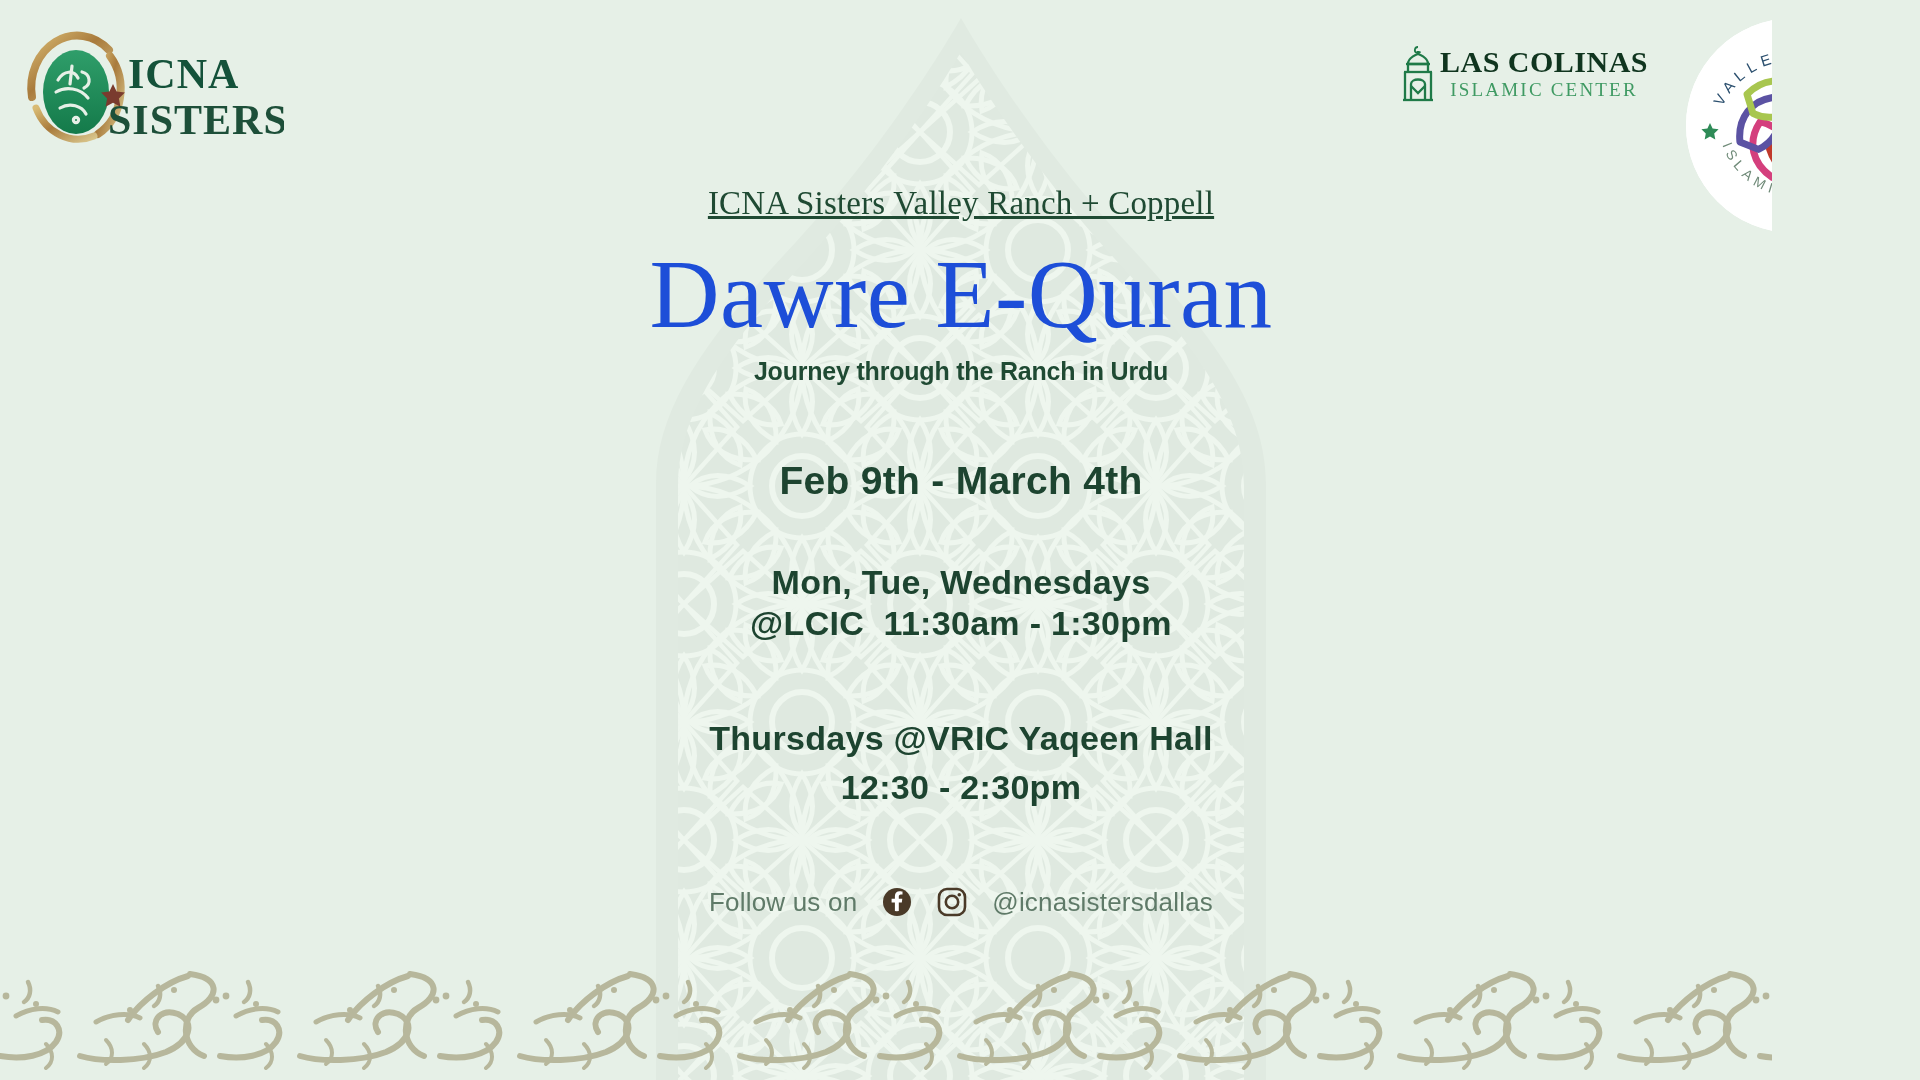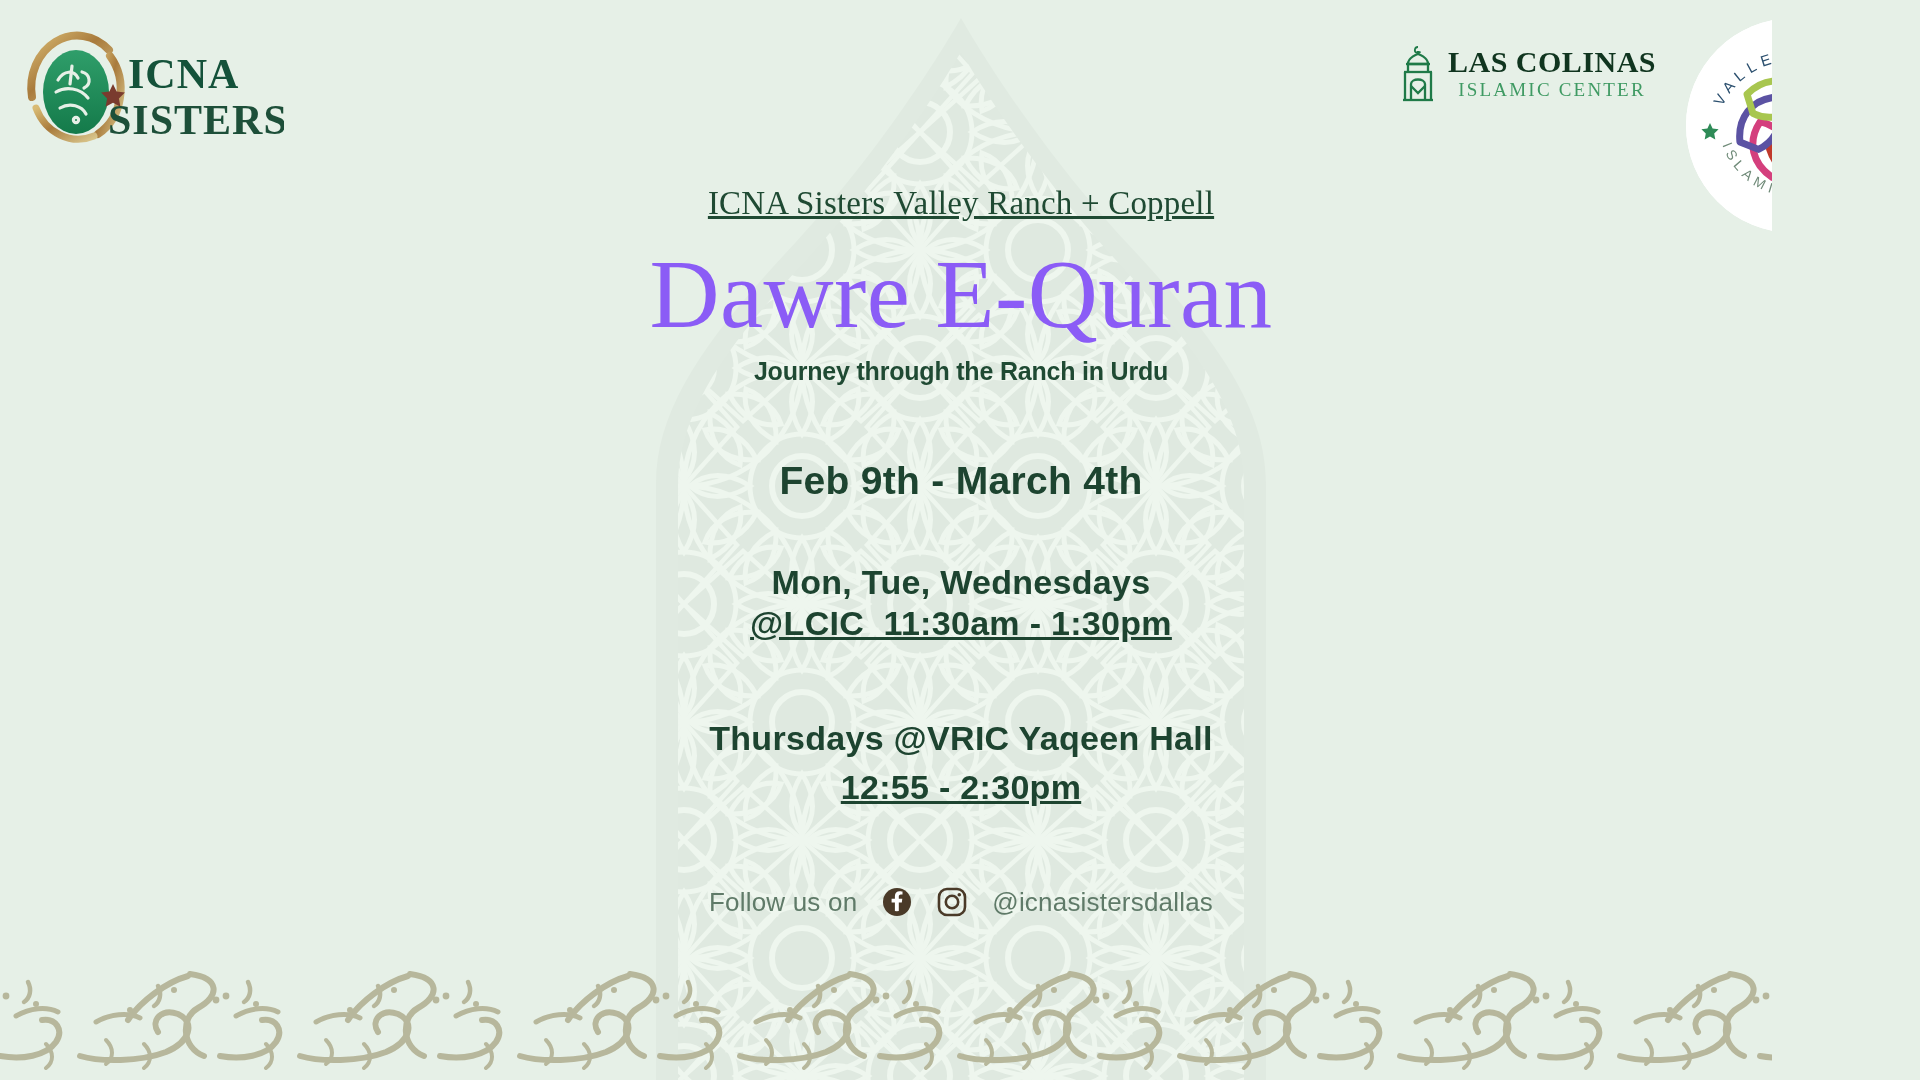--- a/index.html
+++ b/index.html
@@ -27,21 +27,21 @@
 
   
   .icna-logo {
     position:absolute; left:14px; top:22px;
     width:270px; height:130px;
   }
   .icna-logo svg { display:block; }
 
   .lcic-logo {
     position:absolute; left:1398px; top:42px;
-    display:flex; align-items:center; gap:10px;
+    display:flex; align-items:center; gap:2px;
   }
   .lcic-mark { width:40px; height:62px; flex:0 0 40px; }
   .lcic-text { display:flex; flex-direction:column; align-items:center; line-height:1; }
   .lcic-name {
     font-family:"Liberation Serif", serif;
     font-weight:bold; font-size:30px; letter-spacing:0.5px;
     color:#10351f;
   }
   .lcic-sub {
     font-family:"Liberation Serif", serif;
@@ -69,21 +69,21 @@
     font-size:33px;
     color:#1f4a33;
     letter-spacing:0.2px;
     text-decoration:underline;
   }
   .title {
     margin-top:24px;
     font-family:"Liberation Serif", serif;
     font-size:97px;
     font-weight:normal;
-    color:#8b5cf6;
+    color:#1d4ed8;
     letter-spacing:0.5px;
     line-height:1.02;
   }
   .subtitle {
     margin-top:12px;
     font-size:25px;
     font-weight:bold;
     color:#1f4a33;
     letter-spacing:-0.2px;
   }
@@ -95,21 +95,21 @@
     letter-spacing:0.3px;
   }
   .block {
     margin-top:59px;
     font-size:34px;
     font-weight:bold;
     color:#1d4430;
     line-height:1.22;
     letter-spacing:0.3px;
   }
-  .block .line2 { display:block; white-space:pre;text-decoration:underline; }
+  .block .line2 { display:block; white-space:pre; }
   .block2 { margin-top:73px; }
   .block2 .line2 { margin-top:8px; }
 
   .follow {
     margin-top:78px;
     display:flex;
     align-items:center;
     justify-content:center;
     gap:25px;
     font-size:26px;
@@ -306,21 +306,21 @@
 
     <div class="dates">Feb 9th - March 4th</div>
 
     <div class="block">
       <span>Mon, Tue, Wednesdays</span>
       <span class="line2">@LCIC  11:30am - 1:30pm</span>
     </div>
 
     <div class="block block2">
       <span>Thursdays @VRIC Yaqeen Hall</span>
-      <span class="line2">12:55 - 2:30pm</span>
+      <span class="line2">12:30 - 2:30pm</span>
     </div>
 
     <div class="follow">
       <span>Follow us on</span>
       <svg class="fb" width="30" height="30" viewBox="0 0 30 30" xmlns="http://www.w3.org/2000/svg">
         <circle cx="15" cy="15" r="14" fill="#4a3a28"></circle>
         <path d="M16.8 15.4h3l.5-3.6h-3.5v-2.3c0-1 .5-2 2.1-2h1.6V4.4s-1.4-.25-2.8-.25c-2.9 0-4.8 1.75-4.8 4.92v2.78H9.6v3.6h3.3v8.6a14 14 0 0 0 3.9 0Z" fill="#ffffff"></path>
       </svg>
       <svg class="ig" width="30" height="30" viewBox="0 0 30 30" xmlns="http://www.w3.org/2000/svg">
         <rect x="2" y="2" width="26" height="26" rx="8" fill="none" stroke="#4a3a28" stroke-width="2.6"></rect>

